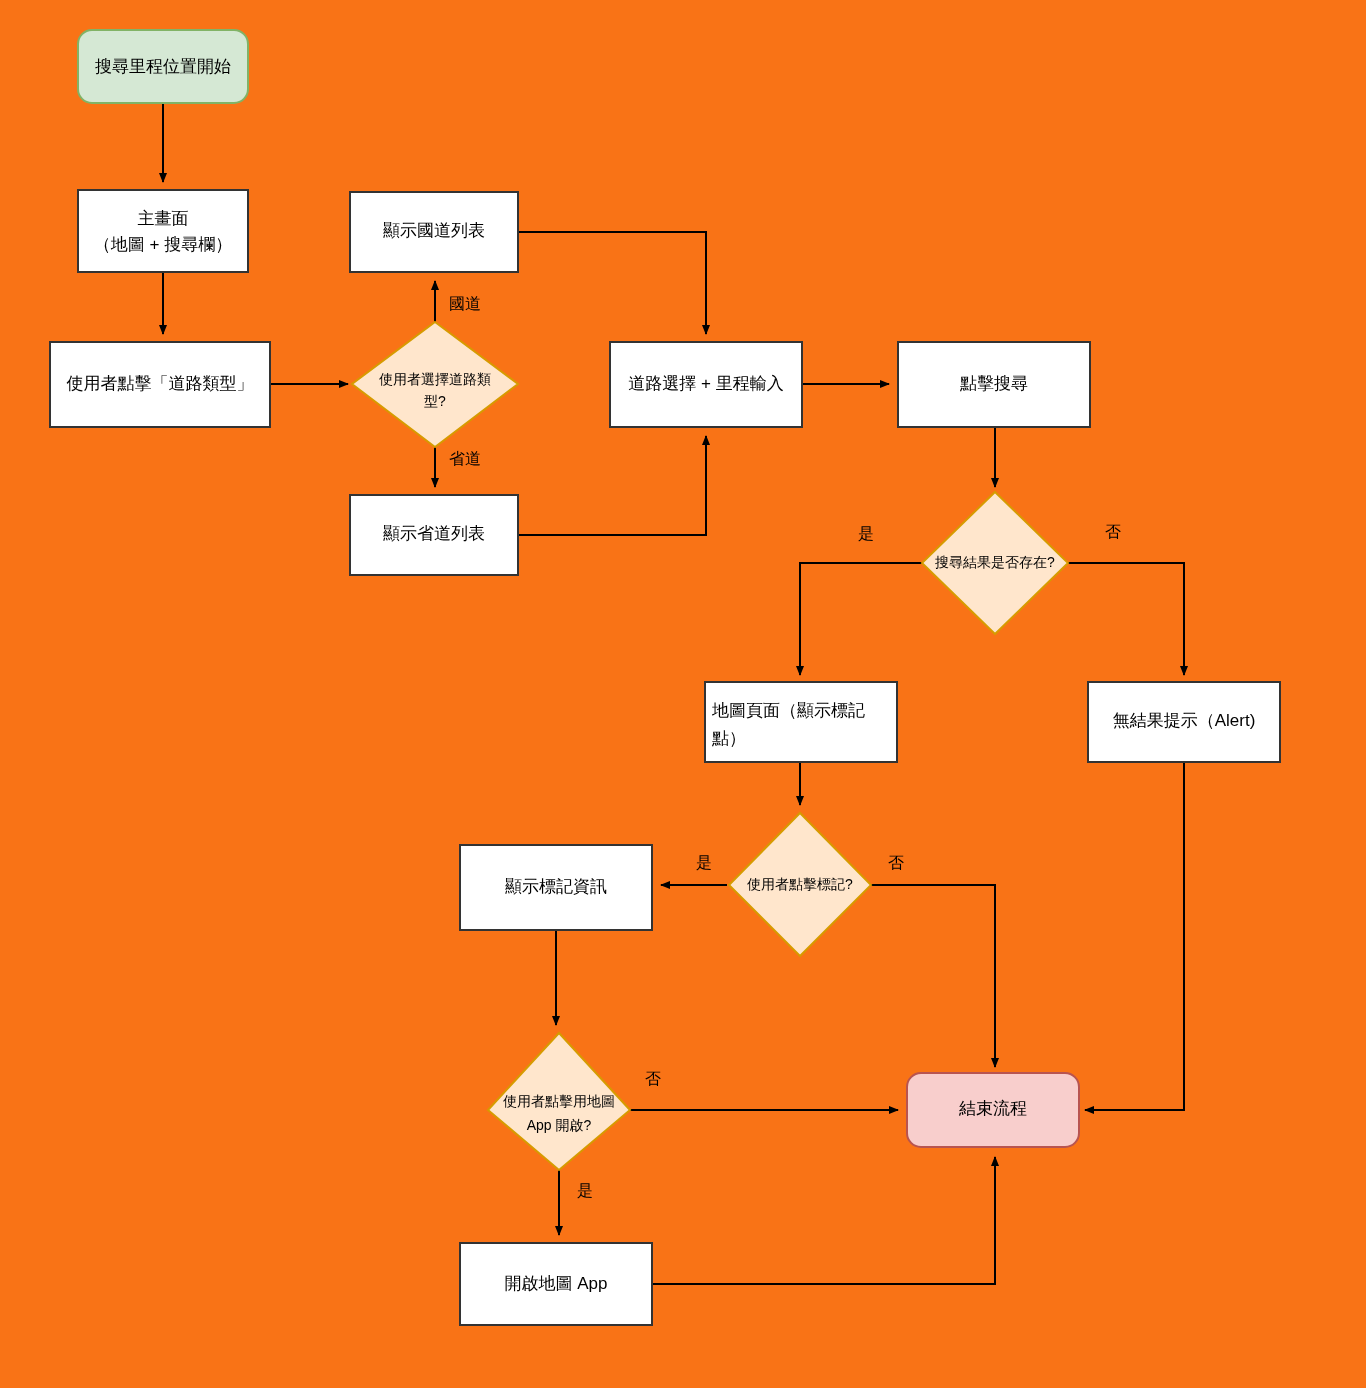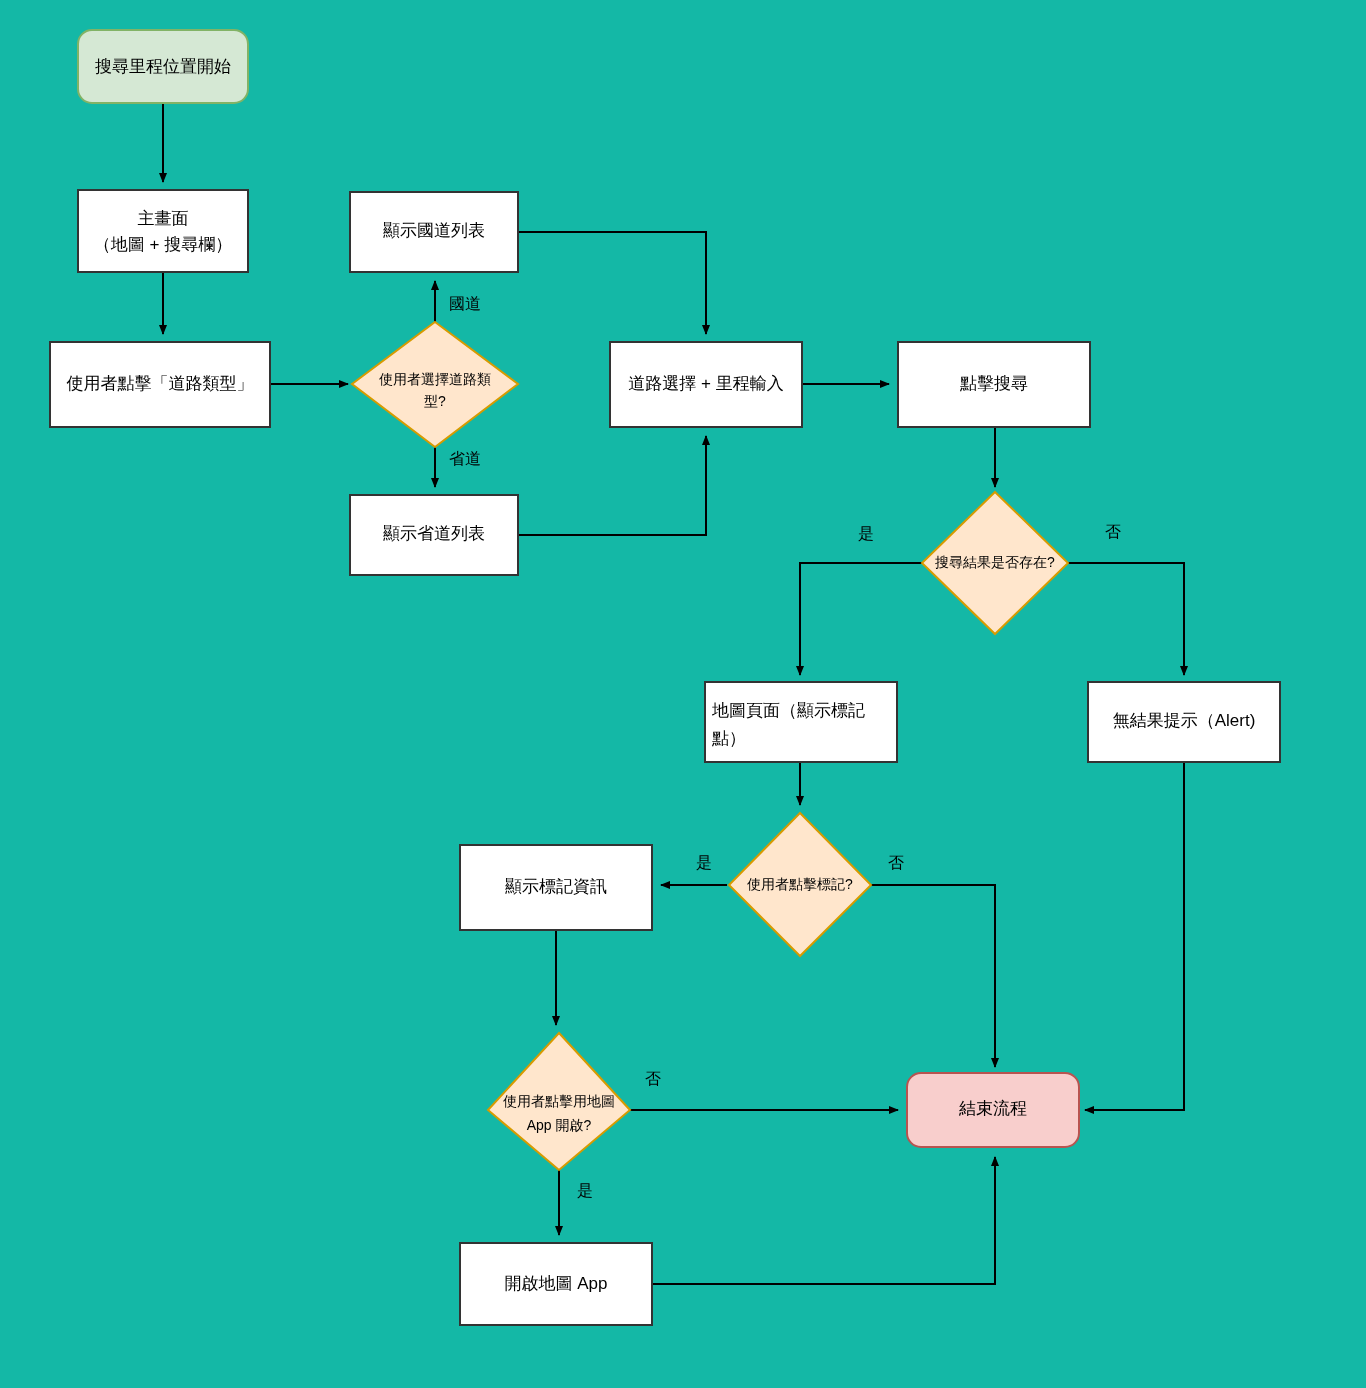--- a/index.html
+++ b/index.html
@@ -10,21 +10,21 @@
   body {
     width: 1366px;
     height: 1388px;
     font-family: "Liberation Sans", "DejaVu Sans", sans-serif;
     overflow: hidden;
   }
   #flowchart-root {
     position: relative;
     width: 1366px;
     height: 1388px;
-    background: #14b8a6;
+    background: #f97316;
   }
   svg.flow-canvas {
     display: block;
     width: 1366px;
     height: 1388px;
   }
   .node-shape {
     stroke-width: 2;
   }
   .node-rect {

